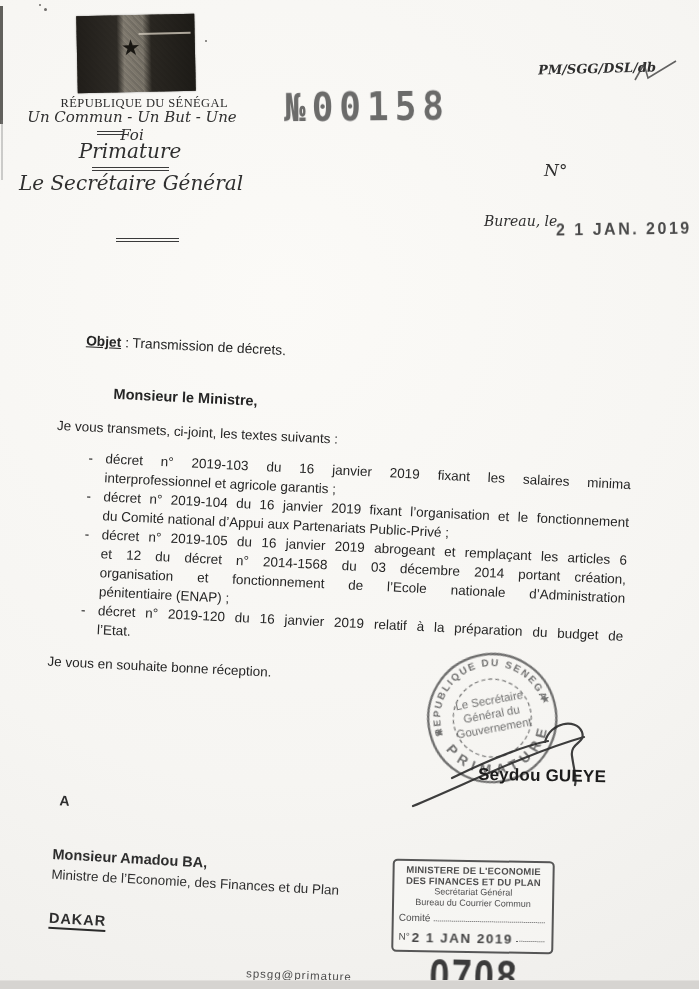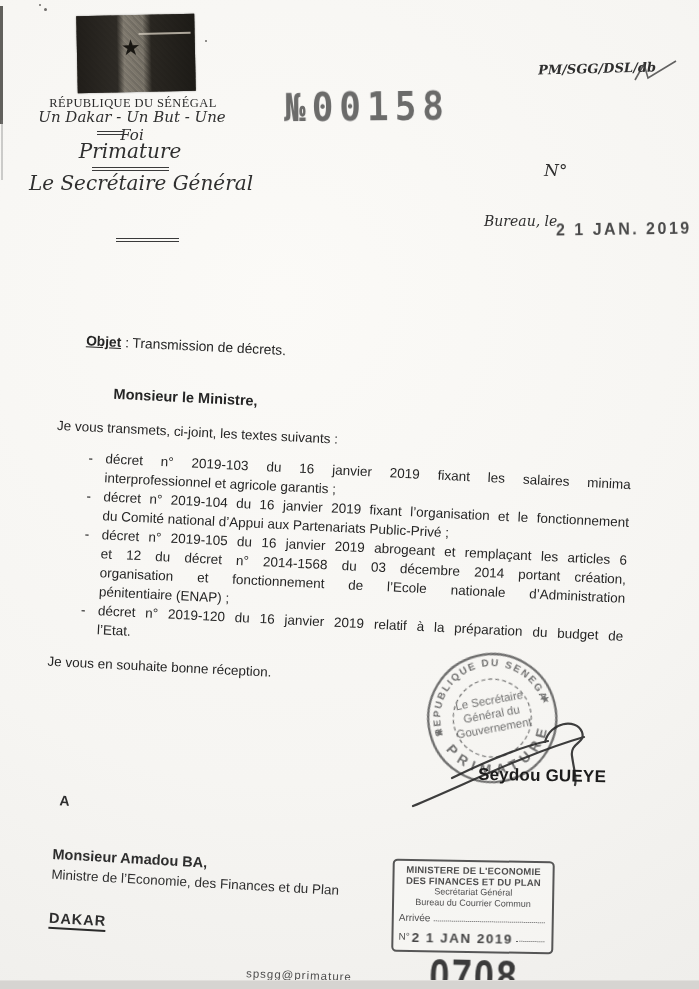--- a/index.html
+++ b/index.html
@@ -23,28 +23,28 @@
   .emblem {
     position:absolute; left:77px; top:15px; width:118px; height:77px;
     background:
       linear-gradient(90deg, rgba(32,29,25,.96) 0%, rgba(45,42,37,.94) 34%, rgba(186,178,164,.55) 40%, rgba(196,188,173,.45) 56%, rgba(40,37,32,.93) 63%, rgba(28,26,22,.96) 100%),
       repeating-linear-gradient(47deg, #3a372f 0 2px, #26241f 2px 4px, #45413a 4px 5px);
     transform:rotate(-1.2deg);
     box-shadow:0 0 2px rgba(0,0,0,.4);
   }
   .emblem-star { position:absolute; left:44px; top:22px; font-size:22px; color:#181612; line-height:1; }
   .emblem-line { position:absolute; left:62px; top:18px; width:52px; height:2px; background:#cfc8ba; opacity:.8; }
-  .country { position:absolute; left:38px; top:96px; width:190px; text-align:center; font-size:12.5px; letter-spacing:.4px; color:#2b2b2b; }
+  .country { position:absolute; left:38px; top:96px; width:190px; text-align:right; font-size:12.5px; letter-spacing:.4px; color:#2b2b2b; }
   .motto   { position:absolute; left:26px; top:108px; width:212px; text-align:center; font-size:15px; }
   .sep     { position:absolute; border-top:1.4px solid #3a3a3a; border-bottom:1.4px solid #3a3a3a; height:2.2px; }
   .sep-motto { left:97px;  top:131px; width:26px; }
   .sep-prim  { left:92px;  top:167px; width:77px; }
   .sep-gouv  { left:116px; top:238px; width:63px; }
   .office1 { position:absolute; left:40px; top:139px; width:180px; text-align:center; font-size:20px; }
-  .office2 { position:absolute; left:28px; top:171px; width:226px; text-align:center; font-size:20px; }
+  .office2 { position:absolute; left:18px; top:171px; width:226px; text-align:center; font-size:20px; }
   .office3 { position:absolute; left:18px; top:201px; width:226px; text-align:center; font-size:20px; }
 
   
   .refcode { position:absolute; left:538px; top:61px; font-size:13px; font-weight:bold; transform:rotate(-1.5deg); }
   .ref-tick { position:absolute; left:630px; top:56px; }
   .reg-number {
     position:absolute; left:284px; top:86px;
     font-family:"DejaVu Sans Mono", monospace; font-weight:bold;
     font-size:36px; letter-spacing:6px; color:#5c5c5c;
     transform:rotate(-.6deg) scaleY(1.08); filter:blur(.4px); opacity:.9;
@@ -113,21 +113,21 @@
   <div class="speck" style="left:39px;top:4px;width:2px;height:2px;"></div>
   <div class="speck" style="left:110px;top:24px;width:2px;height:2px;"></div>
   <div class="speck" style="left:152px;top:58px;width:2px;height:2px;"></div>
   <div class="speck" style="left:205px;top:40px;width:2px;height:2px;"></div>
 
   <div class="emblem">
     <div class="emblem-line"></div>
     <div class="emblem-star">★</div>
   </div>
   <div class="country serif">RÉPUBLIQUE DU SÉNÉGAL</div>
-  <div class="motto script">Un Dakar - Un But - Une Foi</div>
+  <div class="motto script">Un Commun - Un But - Une Foi</div>
   <div class="sep sep-motto"></div>
   <div class="office1 script">Primature</div>
   <div class="sep sep-prim"></div>
   <div class="office2 script">Le Secrétaire Général</div>
   <div class="sep sep-gouv"></div>
 
   <div class="refcode script">PM/SGG/DSL/db</div>
   <svg class="ref-tick" width="54" height="32" viewBox="0 0 54 32">
     <path d="M 5,24 L 14,8 L 18,22 L 46,5" stroke="#3d3d3d" stroke-width="1.6" fill="none" opacity=".8"></path>
   </svg>
@@ -202,21 +202,21 @@
     <div class="addr-title">Ministre de l’Economie, des Finances et du Plan</div>
     <div><span class="addr-city">DAKAR</span></div>
   </div>
 
   <div class="arrival">
     <div class="arr-l1">MINISTERE DE L'ECONOMIE</div>
     <div class="arr-l2">DES FINANCES ET DU PLAN</div>
     <div class="arr-l3">Secrétariat Général</div>
     <div class="arr-l4">Bureau du Courrier Commun</div>
     <div class="arr-row">
-      <span>Arrivée</span>
+      <span>Comité</span>
       <span class="dots"></span>
     </div>
     <div class="arr-row">
       <span>N°</span>
       <span class="arr-date">2 1 JAN 2019</span>
       <span class="dots"></span>
     </div>
   </div>
   <div class="big-number">0708</div>
 

